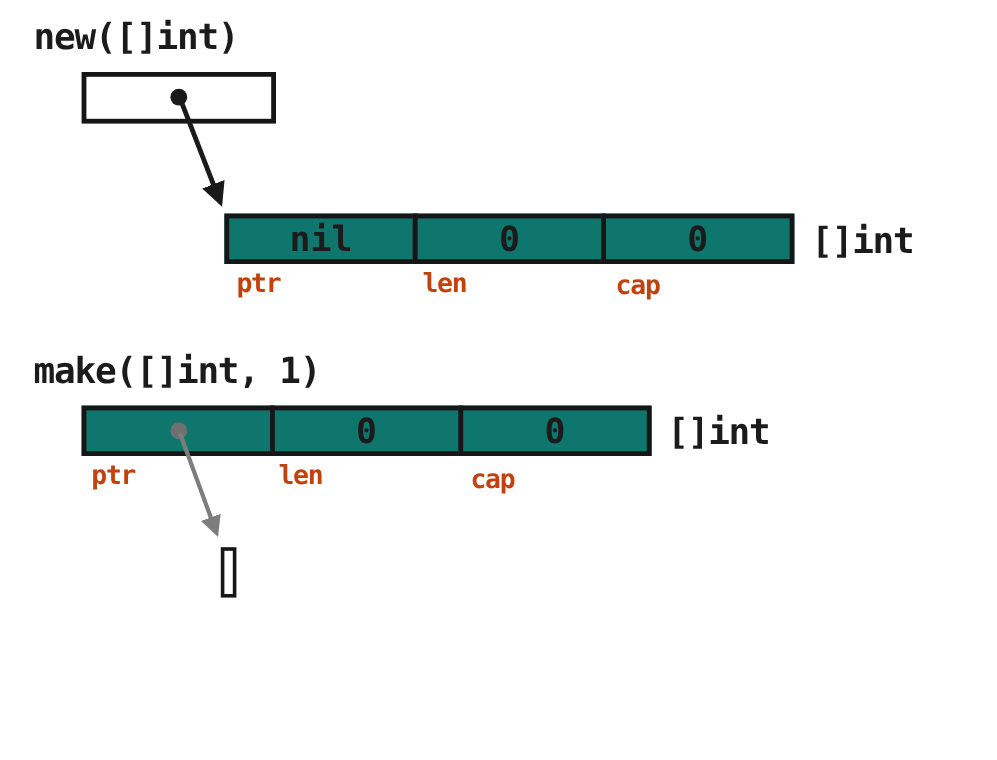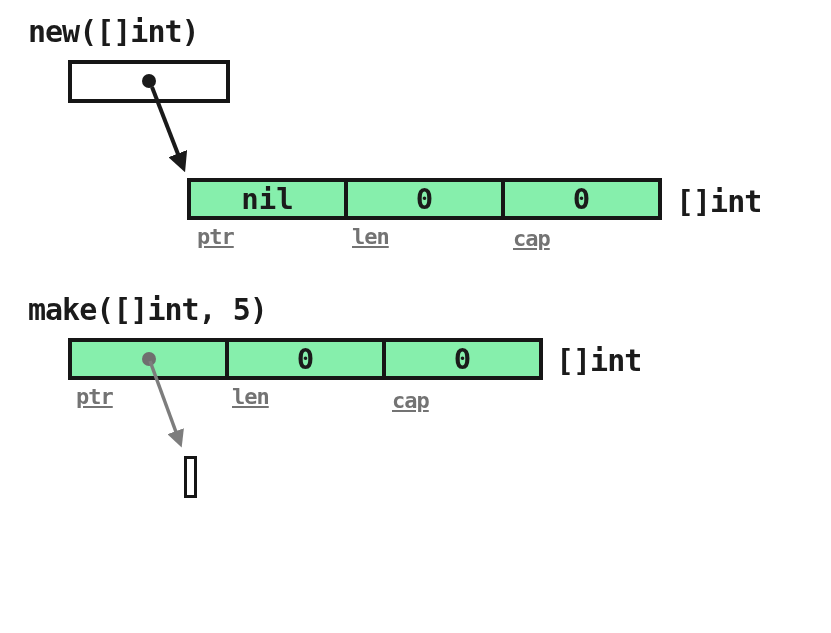--- a/index.html
+++ b/index.html
@@ -18,42 +18,41 @@
     font-weight: bold;
     font-size: 30px;
     color: #1b1b1b;
     white-space: pre;
     letter-spacing: -1px;
   }
   .field-label {
     font-family: "DejaVu Sans Mono", monospace;
     font-weight: bold;
     font-size: 22px;
-    color: #737373;
+    color: #c2410c;
     letter-spacing: -1px;
-    text-decoration: underline;
   }
 
   .ptr-box {
     position: absolute;
     box-sizing: border-box;
     border: 4px solid #161616;
     background: #ffffff;
   }
 
   .slice-box {
     position: absolute;
     display: flex;
   }
   .slice-cell {
     box-sizing: border-box;
     width: 161px;
     height: 42px;
     border: 4px solid #161616;
-    background: #86efac;
+    background: #0f766e;
     display: flex;
     align-items: center;
     justify-content: center;
     font-family: "DejaVu Sans Mono", monospace;
     font-weight: bold;
     font-size: 29px;
     color: #1b1b1b;
   }
   .slice-cell + .slice-cell { margin-left: -4px; }
 
@@ -128,21 +127,21 @@
     <div class="slice-cell">nil</div>
     <div class="slice-cell">0</div>
     <div class="slice-cell">0</div>
   </div>
   <div class="abs code-text" style="left:676px; top:184px;">[]int</div>
 
   <div class="abs field-label" style="left:197px; top:224px;">ptr</div>
   <div class="abs field-label" style="left:352px; top:224px;">len</div>
   <div class="abs field-label" style="left:513px; top:226px;">cap</div>
 
-  <div class="abs code-text" style="left:28px; top:292px;">make([]int, 5)</div>
+  <div class="abs code-text" style="left:28px; top:292px;">make([]int, 1)</div>
 
   <div class="slice-box" style="left:68px; top:338px;">
     <div class="slice-cell"></div>
     <div class="slice-cell">0</div>
     <div class="slice-cell">0</div>
   </div>
   <div class="dot dot-gray" style="left:142px; top:352px;"></div>
   <div class="abs code-text" style="left:556px; top:343px;">[]int</div>
 
   <div class="abs field-label" style="left:76px; top:384px;">ptr</div>

